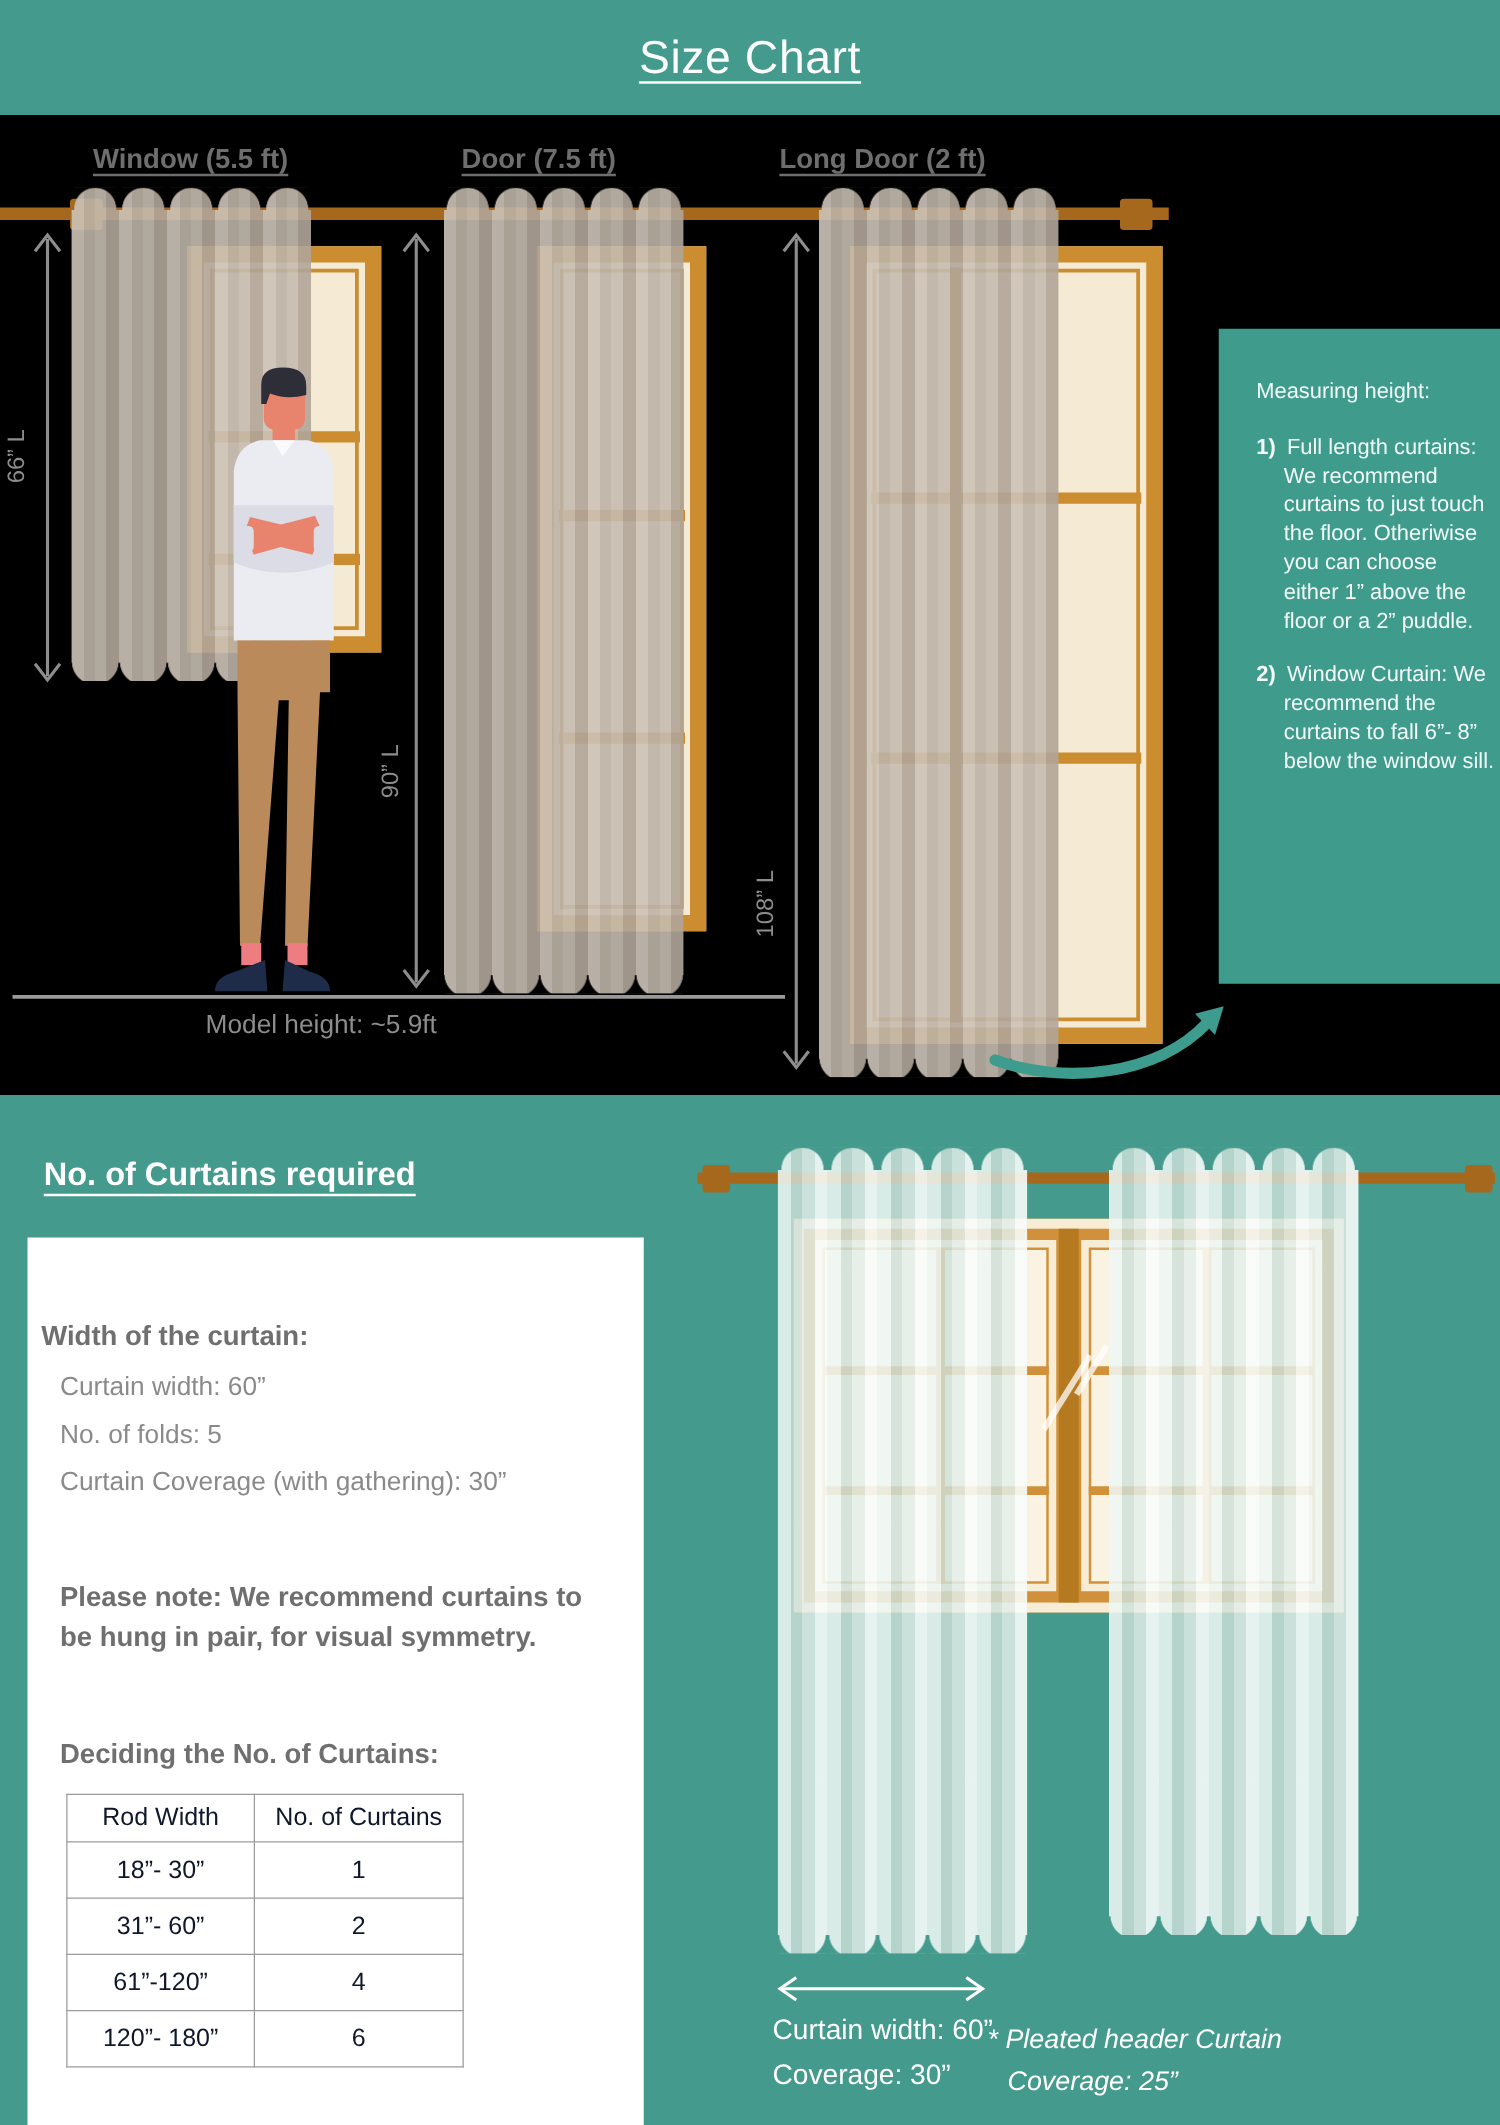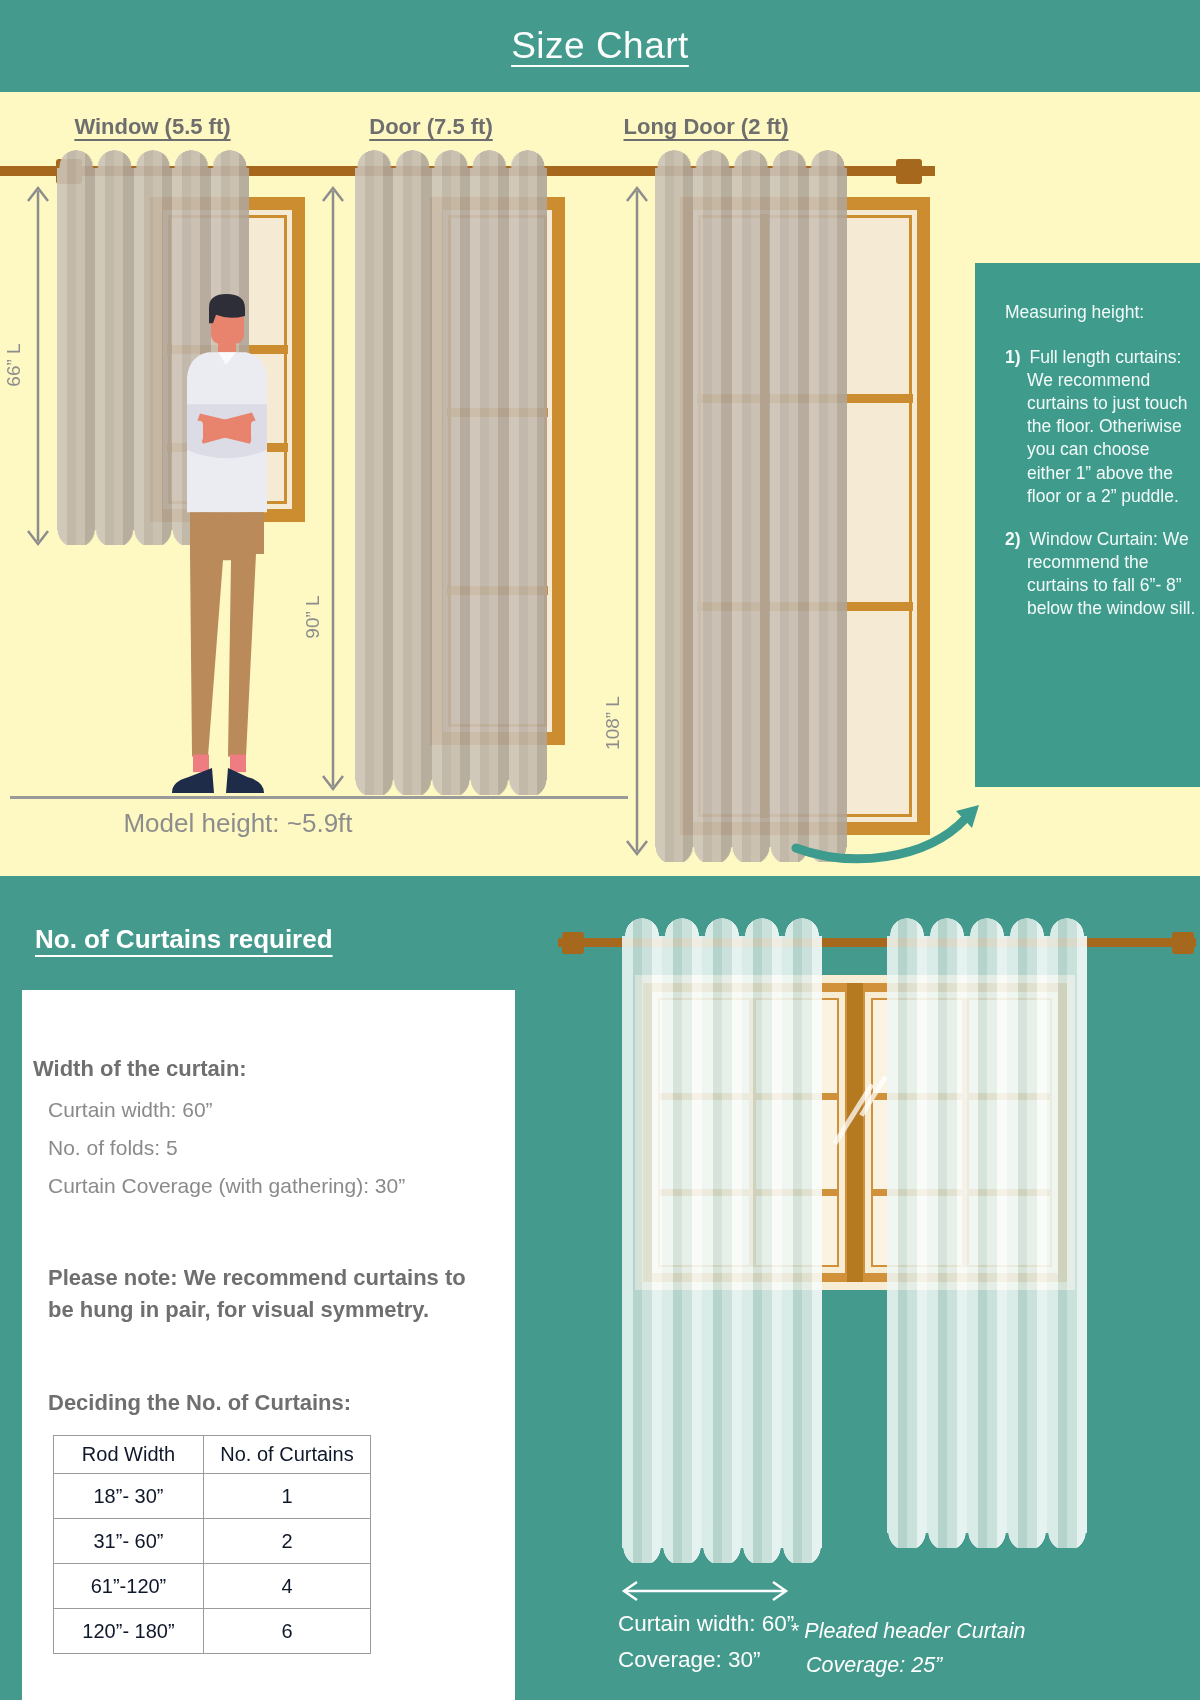--- a/index.html
+++ b/index.html
@@ -6,21 +6,21 @@
   body { font-family:"Liberation Sans", sans-serif; background:#fff; }
   .page { position:relative; width:1200px; height:1700px; overflow:hidden; background:#fff; }
 
   
   .top-banner { position:absolute; left:0; top:0; width:1200px; height:92px;
     background:#449a8c; display:flex; align-items:center; justify-content:center; }
   .page-title { color:#fbfdfc; font-size:37px; letter-spacing:.5px;
     text-decoration:underline; text-underline-offset:7px; text-decoration-thickness:2px; }
 
   
-  .top-section { position:absolute; left:0; top:92px; width:1200px; height:784px; background:#fef9c3; }
+  .top-section { position:absolute; left:0; top:92px; width:1200px; height:784px; background:#000000; }
 
   .vignette-label { position:absolute; top:22px; font-size:22px; font-weight:bold; color:#6e6e6e;
     text-align:center; text-decoration:underline; text-underline-offset:5px; text-decoration-thickness:2px; }
 
   .rod { position:absolute; background:#a5681d; z-index:1; }
   .finial { position:absolute; background:#a5681d; border-radius:3px; z-index:1; }
 
   .frame { position:absolute; background:#f5ead3; border:13px solid #cb8d30; z-index:2; }
   .frame .inner { position:absolute; inset:5px; border:3px solid #cb8d30; }
   .frame .mull-h { position:absolute; left:4px; right:4px; height:9px; background:#cb8d30; }
@@ -38,22 +38,22 @@
       radial-gradient(19px at calc(var(--tile)*0.5) 0px,#000 97%,#0000) 0 100%/var(--tile) 16px repeat-x; }
 
   .curtain.sheer { --tile:40px; opacity:1;
     background:repeating-linear-gradient(90deg,rgba(238,246,243,.88) 0 11px,rgba(206,224,217,.82) 11px 20px,rgba(226,238,233,.85) 20px 30px,rgba(248,252,250,.9) 30px var(--tile)); }
 
   .varrow, .len-label, .floor-line, .model-caption, .swoosh { z-index:4; }
   .varrow { position:absolute; }
   .len-label { position:absolute; width:64px; height:24px; display:flex; align-items:center; justify-content:center;
     color:#8d8d8d; font-size:19px; white-space:nowrap; transform:rotate(-90deg); }
   .floor-line { position:absolute; left:10px; top:704px; width:618px; height:3px; background:#9a9a9a; }
-  .model-caption { position:absolute; left:113px; top:716px; width:250px; text-align:center;
-    font-size:26px; color:#8d8d8d; }
+  .model-caption { position:absolute; left:132px; top:716px; width:250px; text-align:center;
+    font-size:21px; color:#8d8d8d; }
   .person { position:absolute; left:160px; top:200px; width:132px; height:503px; z-index:6; }
   .swoosh { position:absolute; left:790px; top:712px; }
 
   .info-box { position:absolute; left:953px; top:171px; width:247px; height:524px; background:#3f9c8d;
     color:#f3faf8; padding:38px 24px 0 30px; font-size:17.5px; line-height:1.32; z-index:7;margin-left:22px; }
   .ib-title { margin-bottom:22px; }
   .ib-item { text-indent:-22px; padding-left:22px; margin-top:20px; }
   .ib-num { font-weight:bold; margin-right:9px; }
   .ib-bold { font-weight:normal; }
 

